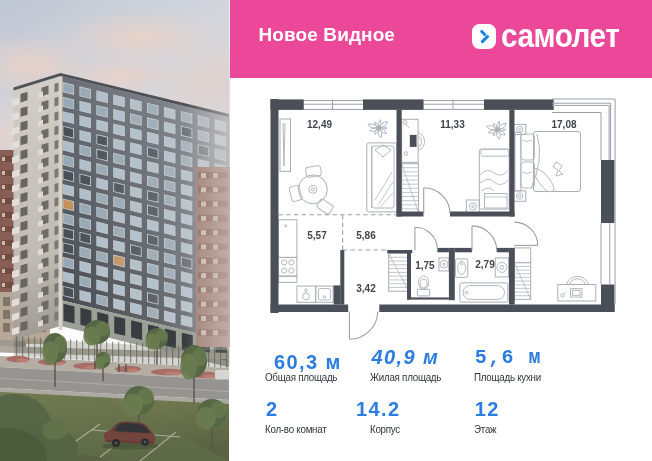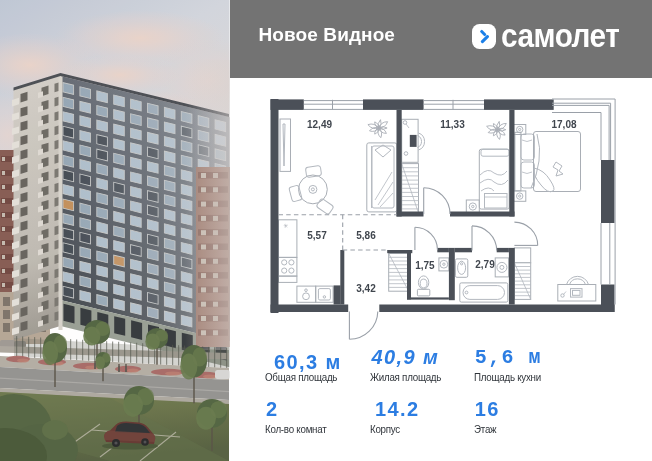--- a/index.html
+++ b/index.html
@@ -1,17 +1,17 @@
 <!DOCTYPE html>
 <html><head><meta charset="utf-8">
 <style>
   html,body { margin:0; padding:0; }
   body { width:652px; height:461px; position:relative; background:#ffffff; overflow:hidden;
          font-family:"Liberation Sans",sans-serif; }
-  .hdr { position:absolute; left:229.5px; top:0; width:422.5px; height:78px; background:#737373; }
+  .hdr { position:absolute; left:229.5px; top:0; width:422.5px; height:78px; background:#ec4899; }
   .hname { position:absolute; left:29px; top:23.7px; font-size:19px; font-weight:bold; color:#fff; letter-spacing:0.1px; }
   .logo { position:absolute; left:242px; top:24.3px; width:24.4px; height:24.4px; background:#fff; border-radius:7.5px; }
   .lword { position:absolute; left:271.3px; top:16.6px; font-size:33px; font-weight:bold; color:#fff;
             transform:scaleX(0.9); transform-origin:0 0; letter-spacing:-0.5px; }
   .num { position:absolute; font-size:20px; font-weight:bold; color:#2c7de2; letter-spacing:1.4px; }
   .lbl { position:absolute; font-size:11.5px; color:#30353b; letter-spacing:-0.3px; transform:scaleX(0.85); transform-origin:0 0; }
 </style></head>
 <body>
 <svg width="652" height="461" viewBox="0 0 652 461" style="position:absolute;left:0;top:0">
   <defs>
@@ -727,16 +727,16 @@
   <div class="lword">самолет</div>
 </div>
 <div class="num" style="left:266px; top:351px;margin-left:8px;">60,3 м</div>
 <div class="lbl" style="left:264.5px; top:370.5px;">Общая площадь</div>
 <div class="num" style="left:371.5px; top:345.8px;font-style:italic;">40,9 м</div>
 <div class="lbl" style="left:370px; top:370.5px;">Жилая площадь</div>
 <div class="num" style="left:474.8px; top:345.8px;font-family:Liberation Mono, monospace;">5,6 м</div>
 <div class="lbl" style="left:474.3px; top:370.5px;">Площадь кухни</div>
 <div class="num" style="left:266px; top:398.2px;">2</div>
 <div class="lbl" style="left:264.5px; top:423px;">Кол-во комнат</div>
-<div class="num" style="left:375px; top:398.2px;">14.2</div>
+<div class="num" style="left:356px; top:398.2px;">14.2</div>
 <div class="lbl" style="left:370px; top:423px;">Корпус</div>
-<div class="num" style="left:474.8px; top:398.2px;">16</div>
+<div class="num" style="left:474.8px; top:398.2px;">12</div>
 <div class="lbl" style="left:474.3px; top:423px;">Этаж</div>
 
 </body></html>

